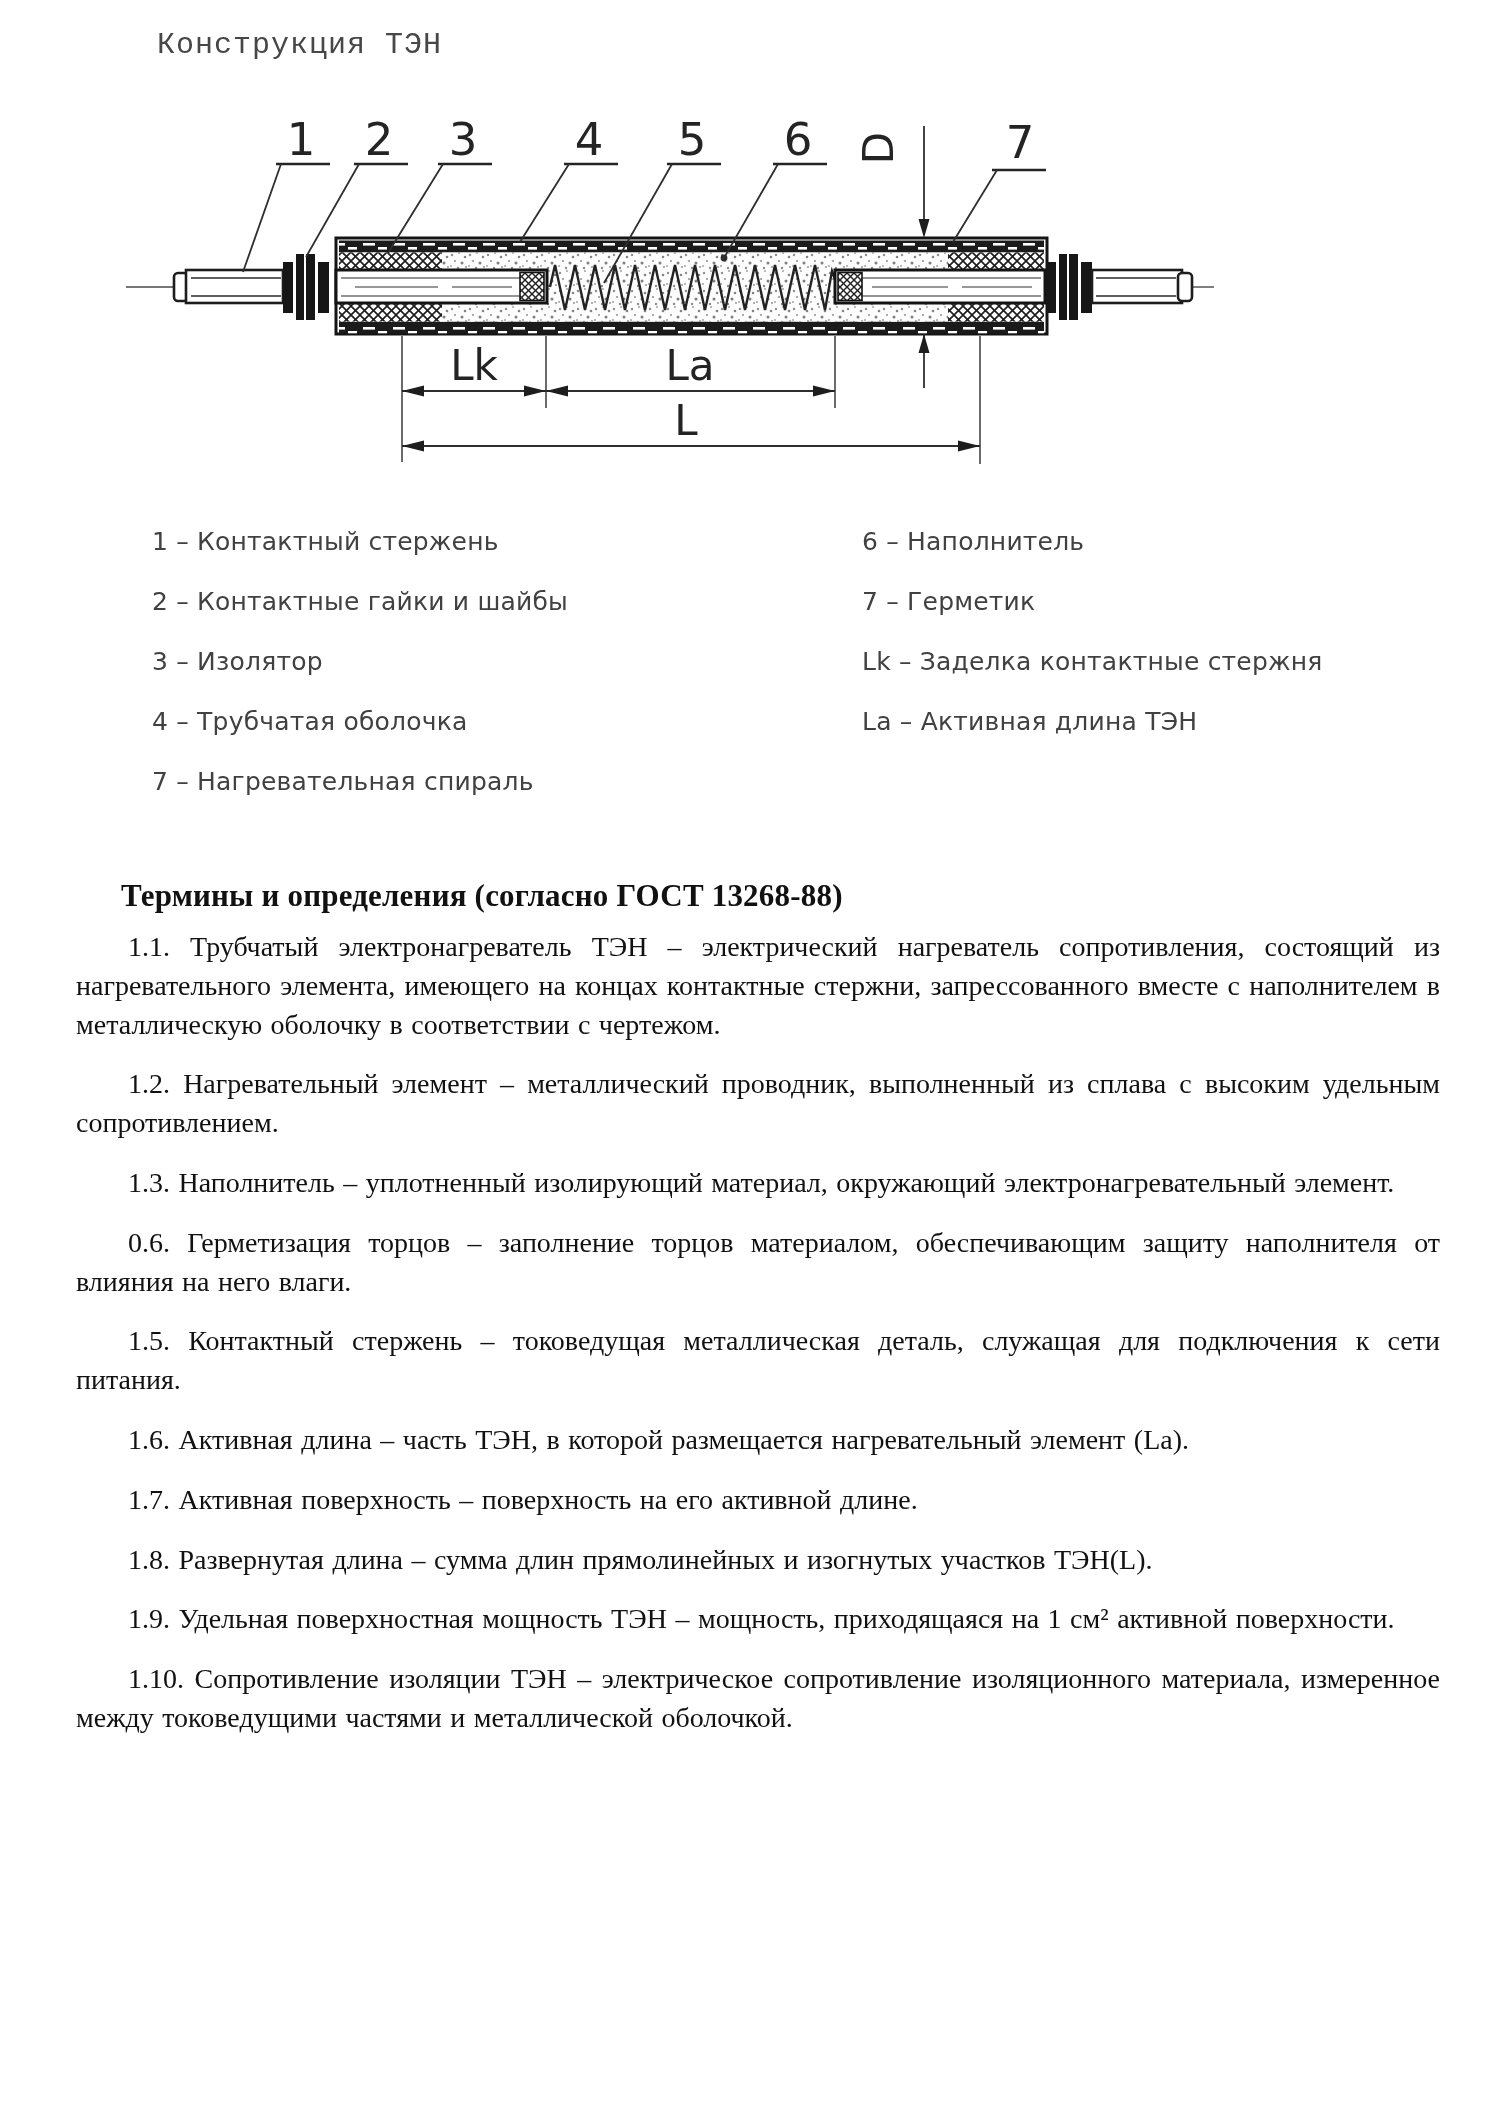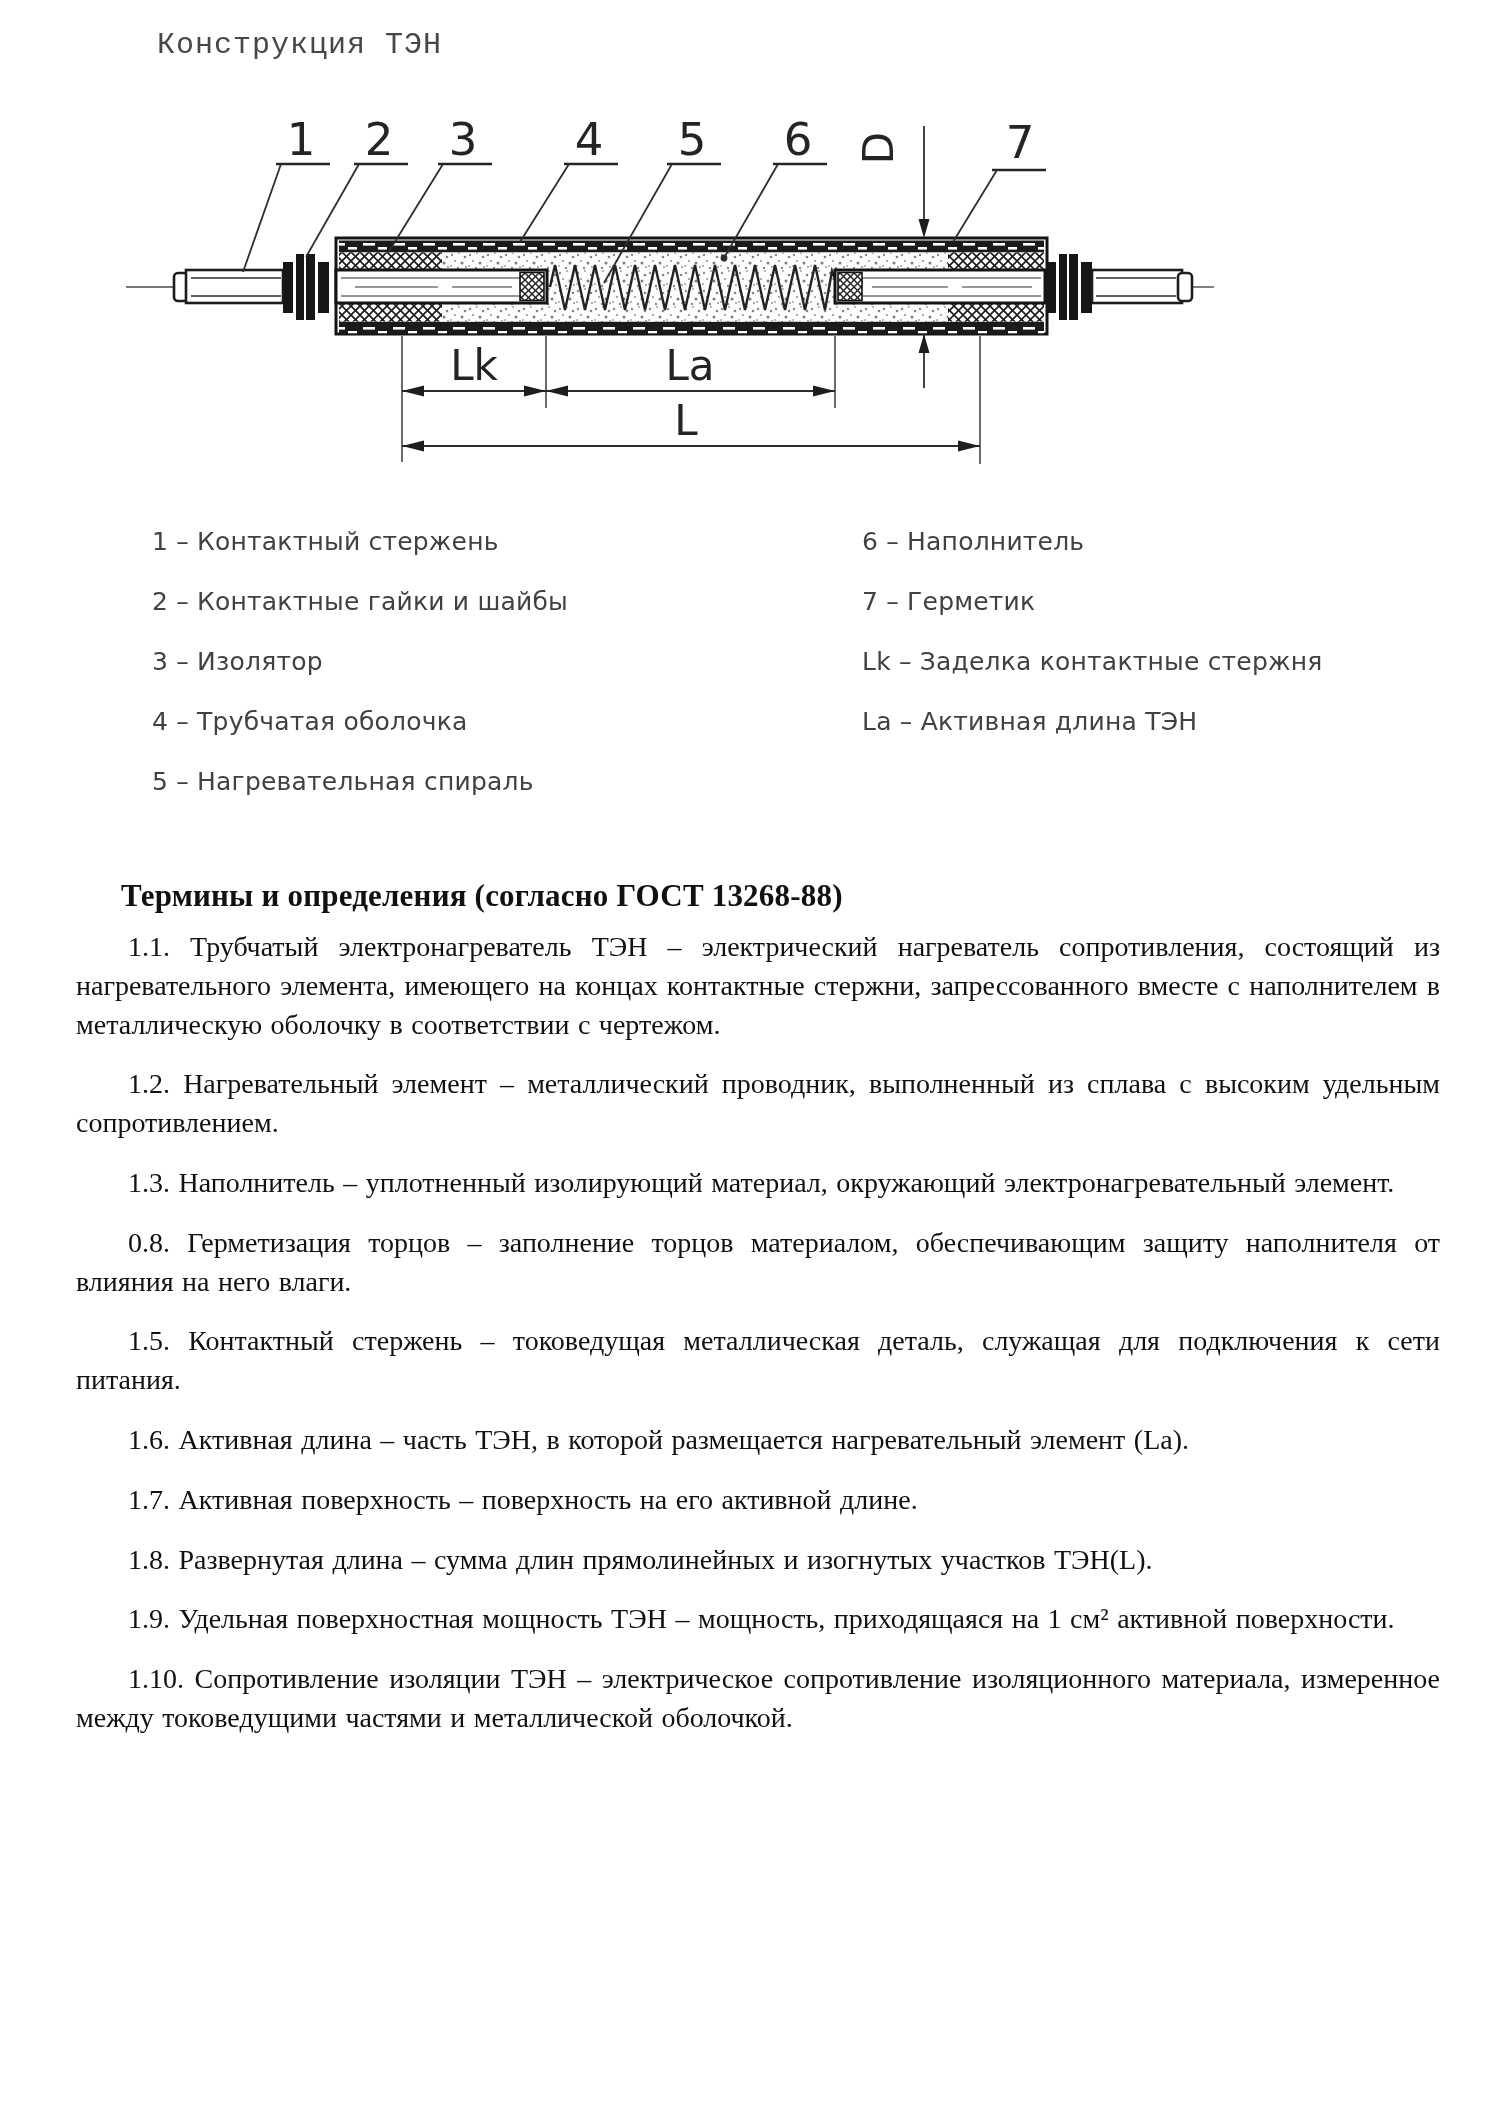--- a/index.html
+++ b/index.html
@@ -203,34 +203,34 @@
     <polygon points="980,446 958,440.5 958,451.5" fill="#1d1d1d"></polygon>
     <text x="686" y="435" font-family="DejaVu Sans, sans-serif" font-size="42" fill="#242424" text-anchor="middle">L</text>
   </g>
 </svg>
 
 <div class="legend-col left">
   <div class="legend-row">1 – Контактный стержень</div>
   <div class="legend-row">2 – Контактные гайки и шайбы</div>
   <div class="legend-row">3 – Изолятор</div>
   <div class="legend-row">4 – Трубчатая оболочка</div>
-  <div class="legend-row">5 – Нагревательная спираль</div>
+  <div class="legend-row">7 – Нагревательная спираль</div>
 </div>
 <div class="legend-col right">
   <div class="legend-row">6 – Наполнитель</div>
   <div class="legend-row">7 – Герметик</div>
   <div class="legend-row">Lk – Заделка контактные стержня</div>
   <div class="legend-row">La – Активная длина ТЭН</div>
 </div>
 
 <div class="terms">
   <h2>Термины и определения (согласно ГОСТ 13268-88)</h2>
   <p>1.1. Трубчатый электронагреватель ТЭН – электрический нагреватель сопротивления, состоящий из нагревательного элемента, имеющего на концах контактные стержни, запрессованного вместе с наполнителем в металлическую оболочку в соответствии с чертежом.</p>
   <p>1.2. Нагревательный элемент – металлический проводник, выполненный из сплава с высоким удельным сопротивлением.</p>
   <p>1.3. Наполнитель – уплотненный изолирующий материал, окружающий электронагревательный элемент.</p>
-  <p>0.8. Герметизация торцов – заполнение торцов материалом, обеспечивающим защиту наполнителя от влияния на него влаги.</p>
+  <p>0.6. Герметизация торцов – заполнение торцов материалом, обеспечивающим защиту наполнителя от влияния на него влаги.</p>
   <p>1.5. Контактный стержень – токоведущая металлическая деталь, служащая для подключения к сети питания.</p>
   <p>1.6. Активная длина – часть ТЭН, в которой размещается нагревательный элемент (La).</p>
   <p>1.7. Активная поверхность – поверхность на его активной длине.</p>
   <p>1.8. Развернутая длина – сумма длин прямолинейных и изогнутых участков ТЭН(L).</p>
   <p>1.9. Удельная поверхностная мощность ТЭН – мощность, приходящаяся на 1 см² активной поверхности.</p>
   <p>1.10. Сопротивление изоляции ТЭН – электрическое сопротивление изоляционного материала, измеренное между токоведущими частями и металлической оболочкой.</p>
 </div>
 
 </body></html>

